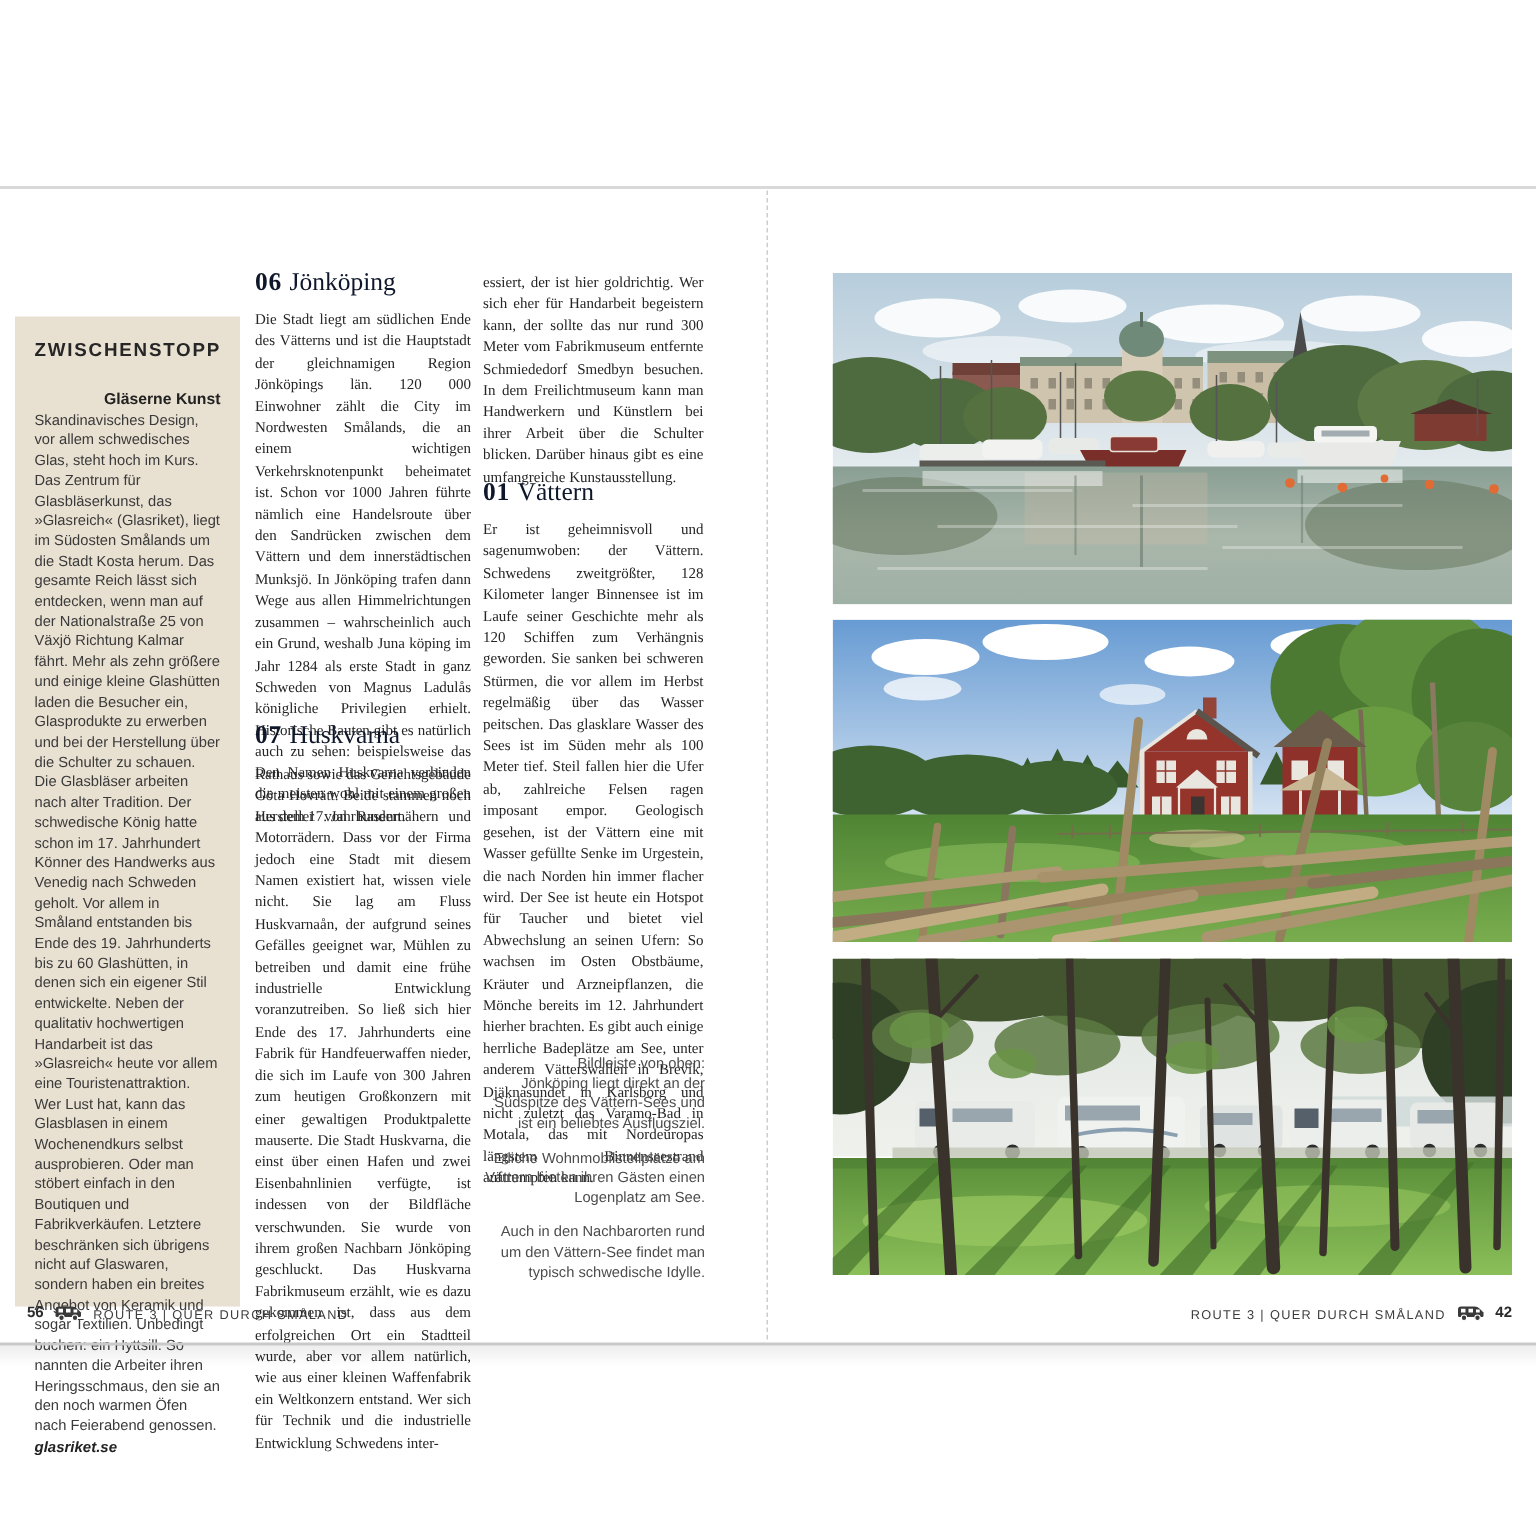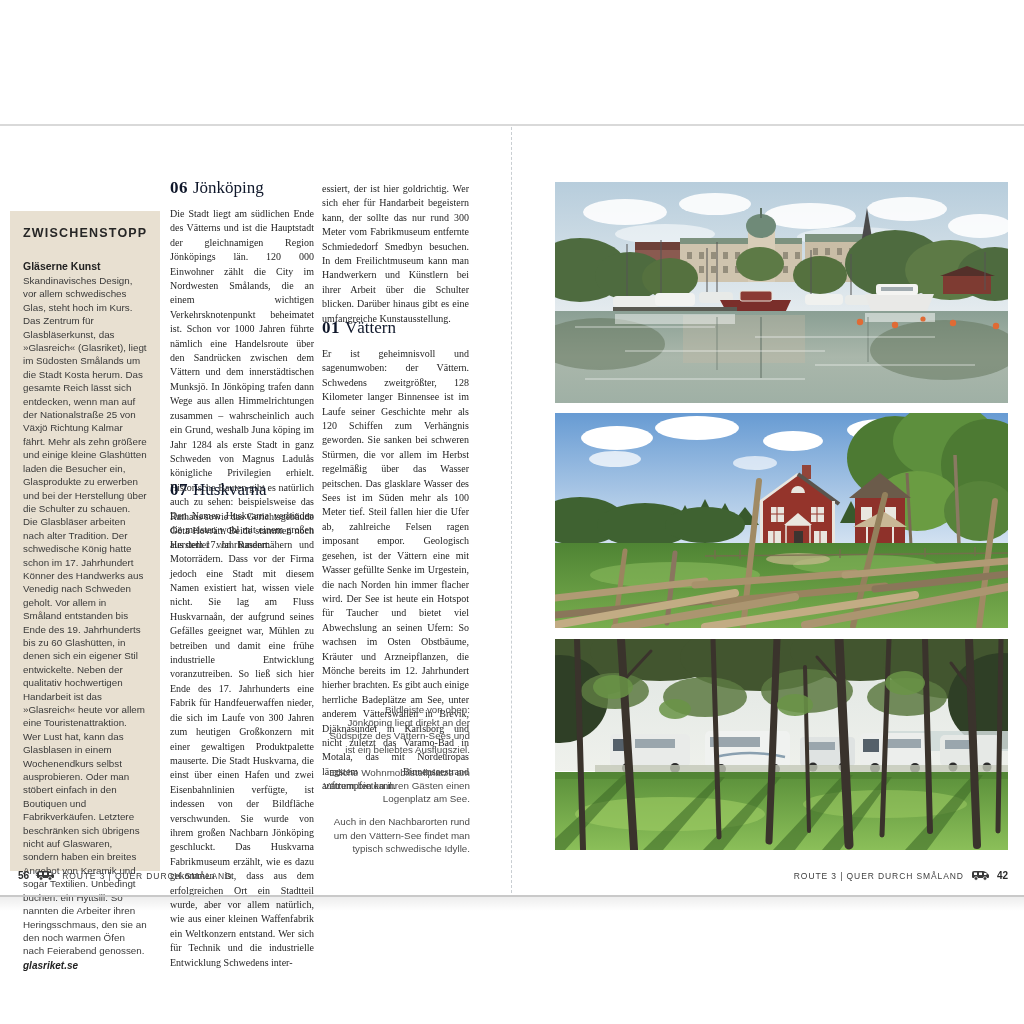--- a/index.html
+++ b/index.html
@@ -10,21 +10,21 @@
   .edge-top { position:absolute; left:0; top:124px; width:1024px; height:2px; background:#d9d9d9; }
   .edge-bottom { position:absolute; left:0; top:895px; width:1024px; height:2px; background:#c9c9c9; }
   .edge-shadow { position:absolute; left:0; top:897px; width:1024px; height:14px;
     background:linear-gradient(to bottom, rgba(0,0,0,0.07), rgba(0,0,0,0)); }
   .fold { position:absolute; left:511px; top:127px; height:766px; width:0; border-left:1px dashed #c9ced2; }
 
   
   .sidebar { position:absolute; left:10px; top:183px; width:150px; height:660px;
     background:#e8e0d1; box-sizing:border-box; padding:15px 13px 12px 13px;margin-top:28px; }
   .sidebar-title { font-size:12.5px; font-weight:bold; letter-spacing:1.2px; color:#262626; margin:0 0 20px 0; }
-  .sidebar-sub { font-size:10.5px; font-weight:bold; color:#222222; margin:0 0 2px 0; }
+  .sidebar-sub { font-size:10.5px; font-weight:bold; color:#222222; margin:0 0 2px 0;text-align:right; }
   .sidebar-body { font-size:9.8px; line-height:13.4px; color:#3a3a3a; }
   .sidebar-link { font-size:10px; font-weight:bold; color:#222222; margin-top:2px;font-style:italic; }
 
   
   .heading { position:absolute; font-family:"Liberation Serif", serif; color:#0f172a;
     font-size:17px; font-weight:normal; white-space:nowrap; }
   .heading .num { font-weight:bold; letter-spacing:0.5px; margin-right:5px; }
   .body-text { position:absolute; font-family:"Liberation Serif", serif; font-size:10px;
     line-height:14.4px; color:#252525; text-align:justify; }
   .col1 { left:170px; width:144px; }

